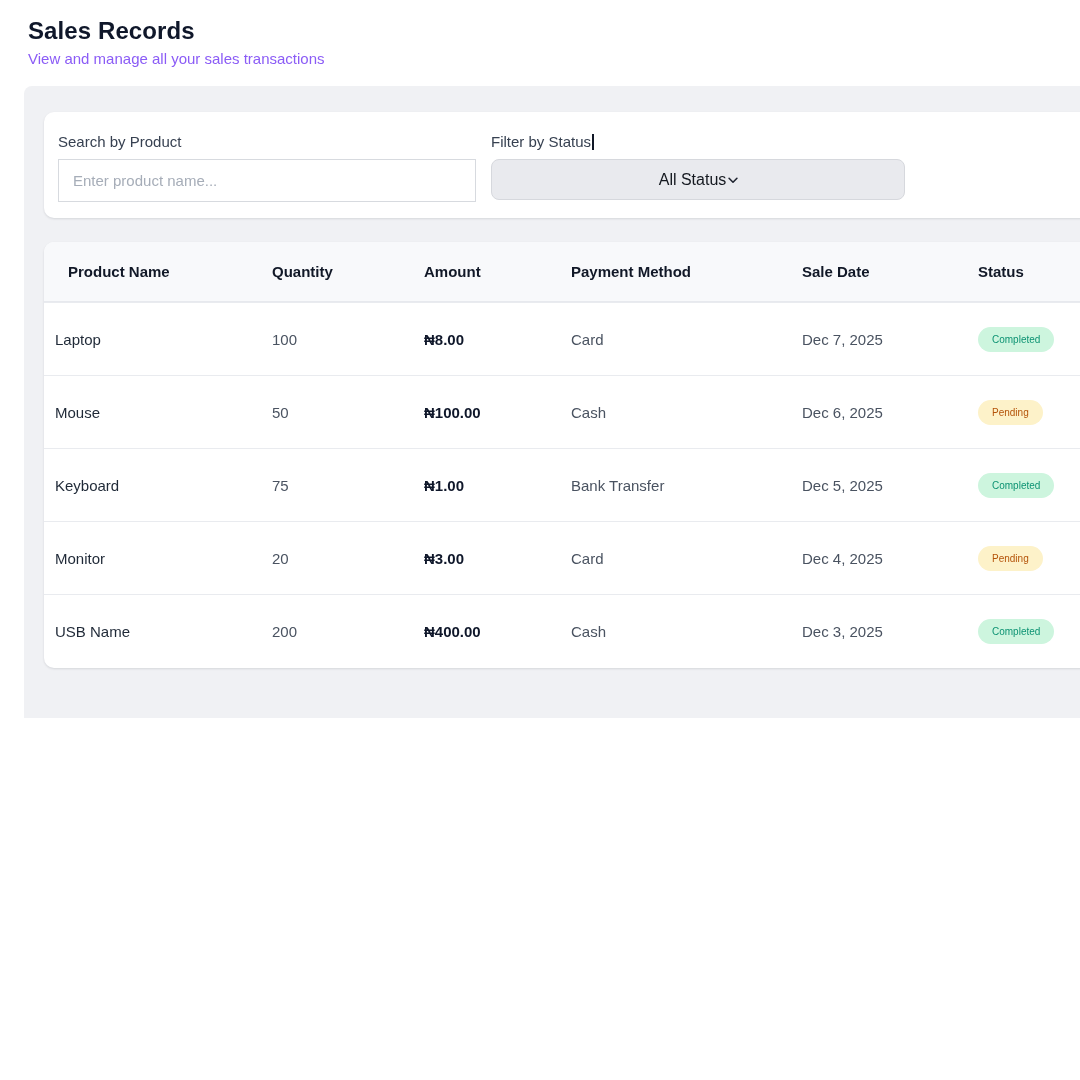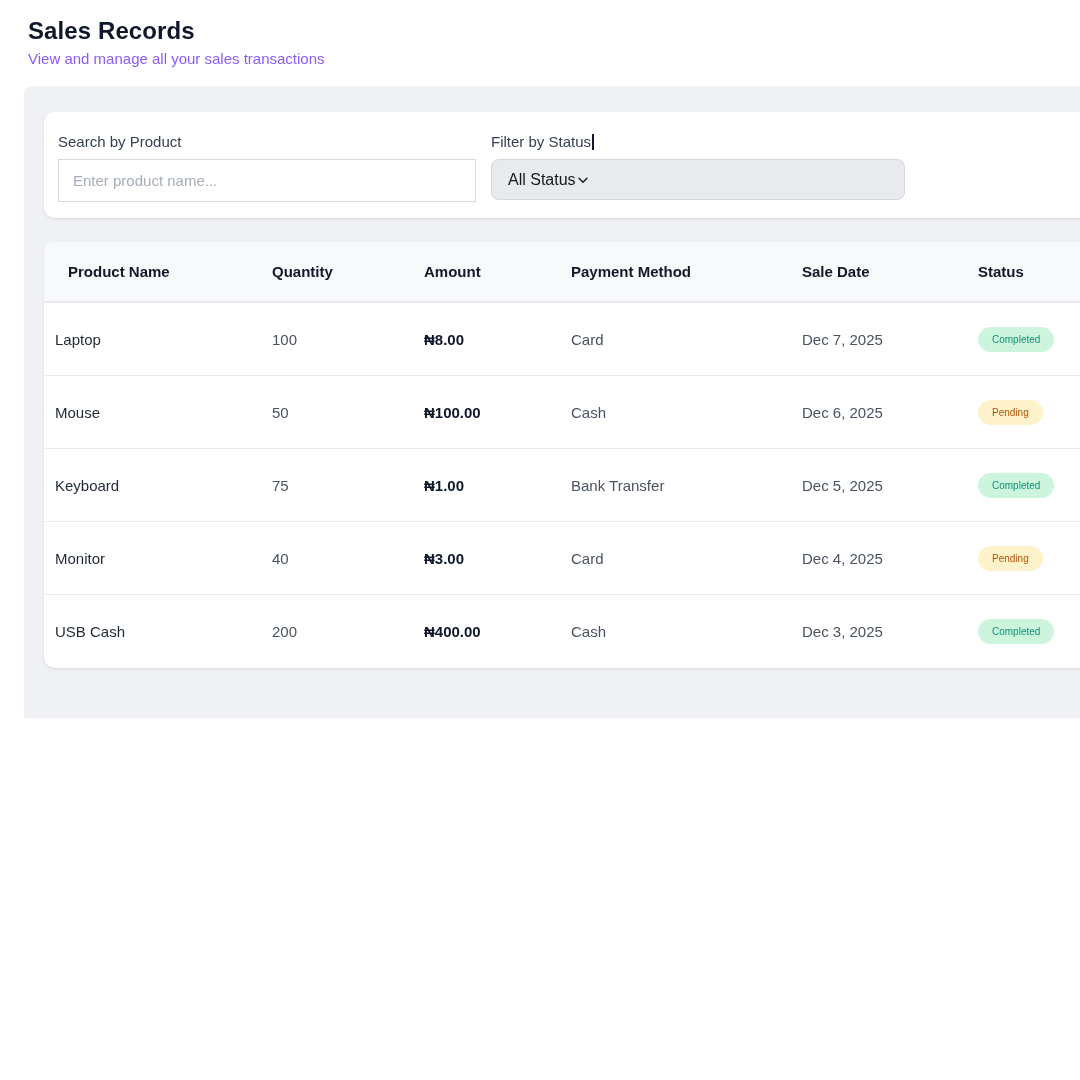--- a/index.html
+++ b/index.html
@@ -57,21 +57,21 @@
     padding: 0 14px; font-size: 15px;
     font-family: "Liberation Sans", sans-serif;
     color: #1f2937; background: #ffffff; outline: none;
   }
   .search-input::placeholder { color: #a6adb8; }
   .status-select {
     position: absolute; left: 447px; top: 47px;
     width: 414px; height: 41px;
     background: #e9eaee;
     border: 1px solid #d6d8dd; border-radius: 8px;
-    display: flex; align-items: center; justify-content: flex-start;
+    display: flex; align-items: center; justify-content: center;
     padding: 0 13px 0 16px;
     font-size: 16px; color: #14181f;
     cursor: pointer;
   }
   .chevron-down { width: 14px; height: 14px; flex: 0 0 auto; }
 
   
   .table-card { top: 156px; height: 426px; overflow: hidden; }
   .thead, .trow {
     display: grid;
@@ -152,29 +152,29 @@
       <div class="td product">Keyboard</div>
       <div class="td">75</div>
       <div class="td amount">₦1.00</div>
       <div class="td">Bank Transfer</div>
       <div class="td">Dec 5, 2025</div>
       <div class="td"><span class="badge badge-completed">Completed</span></div>
     </div>
 
     <div class="trow">
       <div class="td product">Monitor</div>
-      <div class="td">40</div>
+      <div class="td">20</div>
       <div class="td amount">₦3.00</div>
       <div class="td">Card</div>
       <div class="td">Dec 4, 2025</div>
       <div class="td"><span class="badge badge-pending">Pending</span></div>
     </div>
 
     <div class="trow">
-      <div class="td product">USB Cash</div>
+      <div class="td product">USB Name</div>
       <div class="td">200</div>
       <div class="td amount">₦400.00</div>
       <div class="td">Cash</div>
       <div class="td">Dec 3, 2025</div>
       <div class="td"><span class="badge badge-completed">Completed</span></div>
     </div>
   </div>
 
 </section>
 

